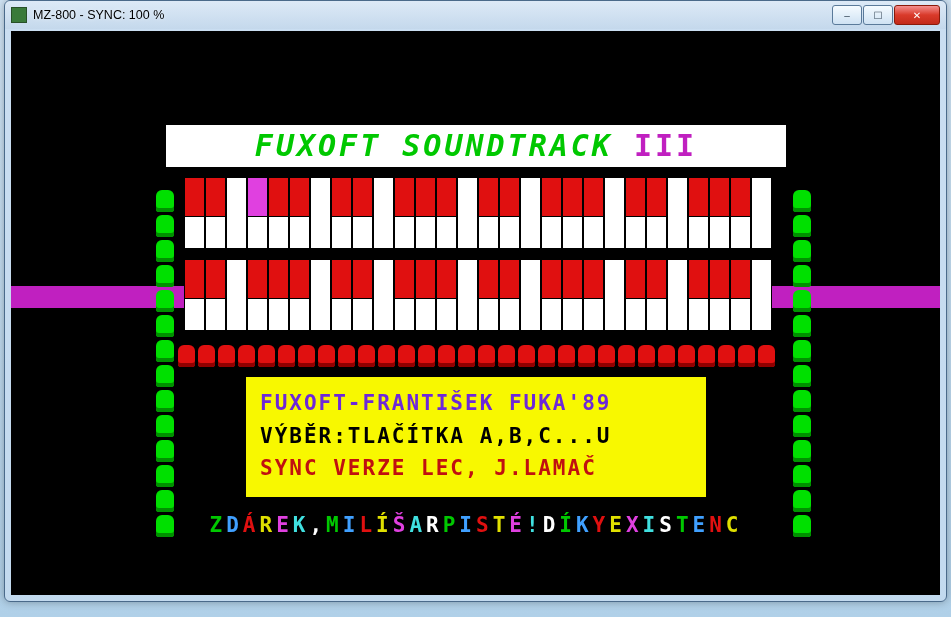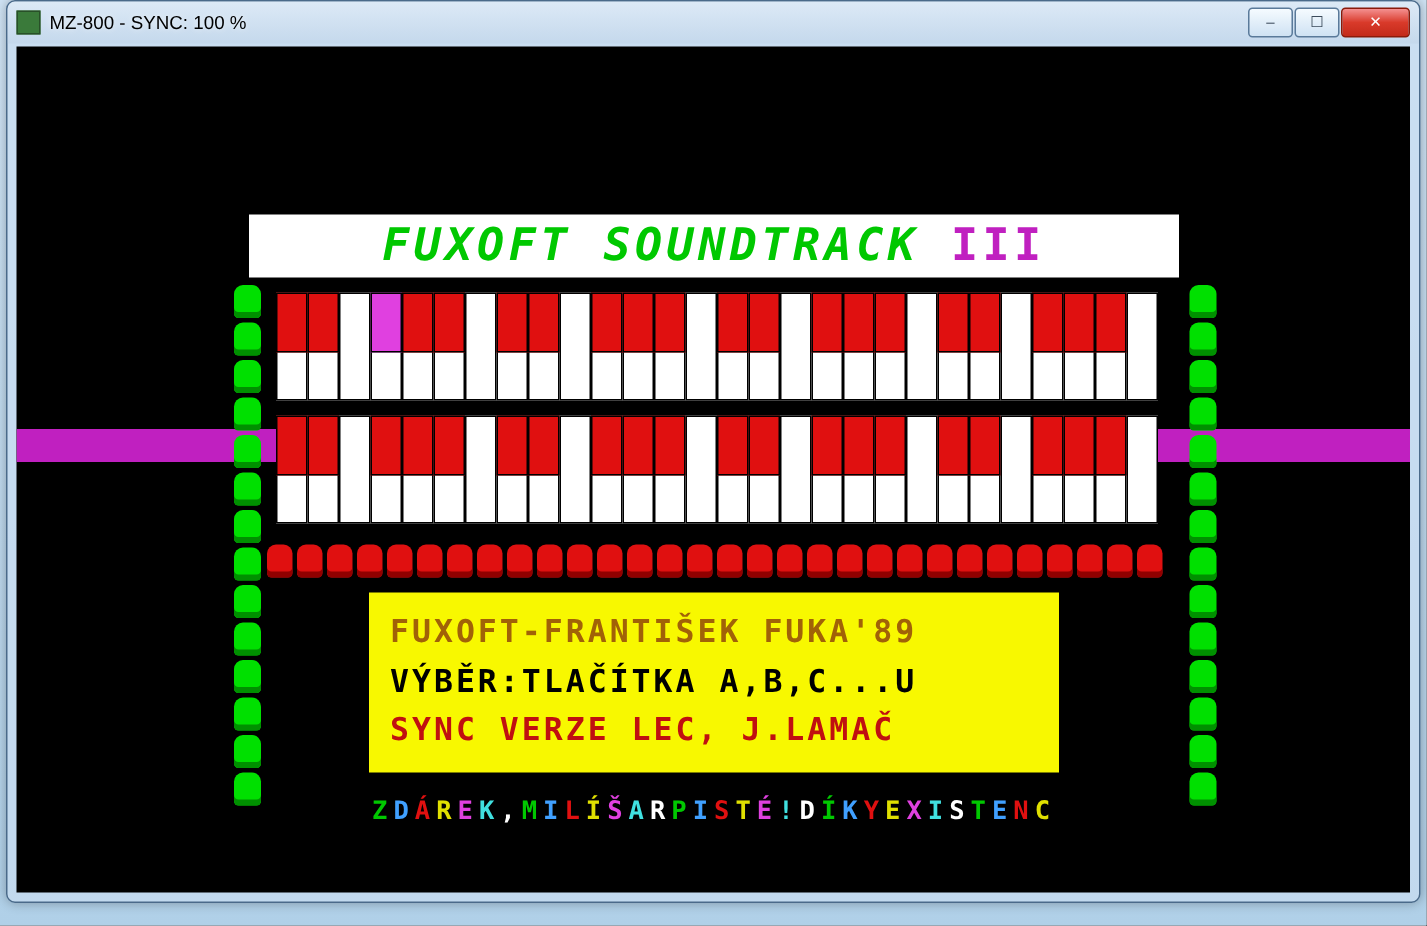--- a/index.html
+++ b/index.html
@@ -50,21 +50,21 @@
     position: absolute; left: 6px; right: 6px; top: 30px; bottom: 6px;
     background: #000; overflow: hidden;
   }
 
   .magenta-band {
     position:absolute; left:0; right:0; height:22px; top:255px;
     background:#c020c0;
   }
 
   .center-stage {
-    position:absolute; left:155px; top:112px; width:620px;
+    position:absolute; left:155px; top:94px; width:620px;
   }
 
   .top-banner {
     background:#fff; padding:3px 8px 4px;
     font-family: monospace; font-weight:bold; letter-spacing:3px;
     font-size:30px; text-align:center; white-space:nowrap;
   }
   .top-banner .tt { color:#00c800; font-style: italic; }
   .top-banner .tt3 { color:#c020c0; }
 
@@ -104,28 +104,28 @@
     box-shadow: inset 0 -4px 0 #900000;
   }
 
   
   .info-box {
     margin:10px auto 0; width:460px;
     background:#f8f800; padding:10px 14px 12px;
     font-family: monospace; font-size:21px; font-weight:bold;
     letter-spacing:2px; line-height:1.55; white-space:nowrap;
   }
-  .info-box .l1 { color:#a16207; }
+  .info-box .l1 { color:#6d28d9; }
   .info-box .l2 { color:#000000; }
   .info-box .l3 { color:#c01010; }
 
   
   .scroller {
     margin-top:16px;
-    font-family: monospace; font-size:17px; font-weight:bold;
+    font-family: monospace; font-size:21px; font-weight:bold;
     letter-spacing:4px; white-space:nowrap; text-align: center;
   }
   .scroller span { display:inline-block; }
 </style>
 </head>
 <body>
 
 <div class="window">
   <div class="titlebar">
     <div class="app-icon"></div>

